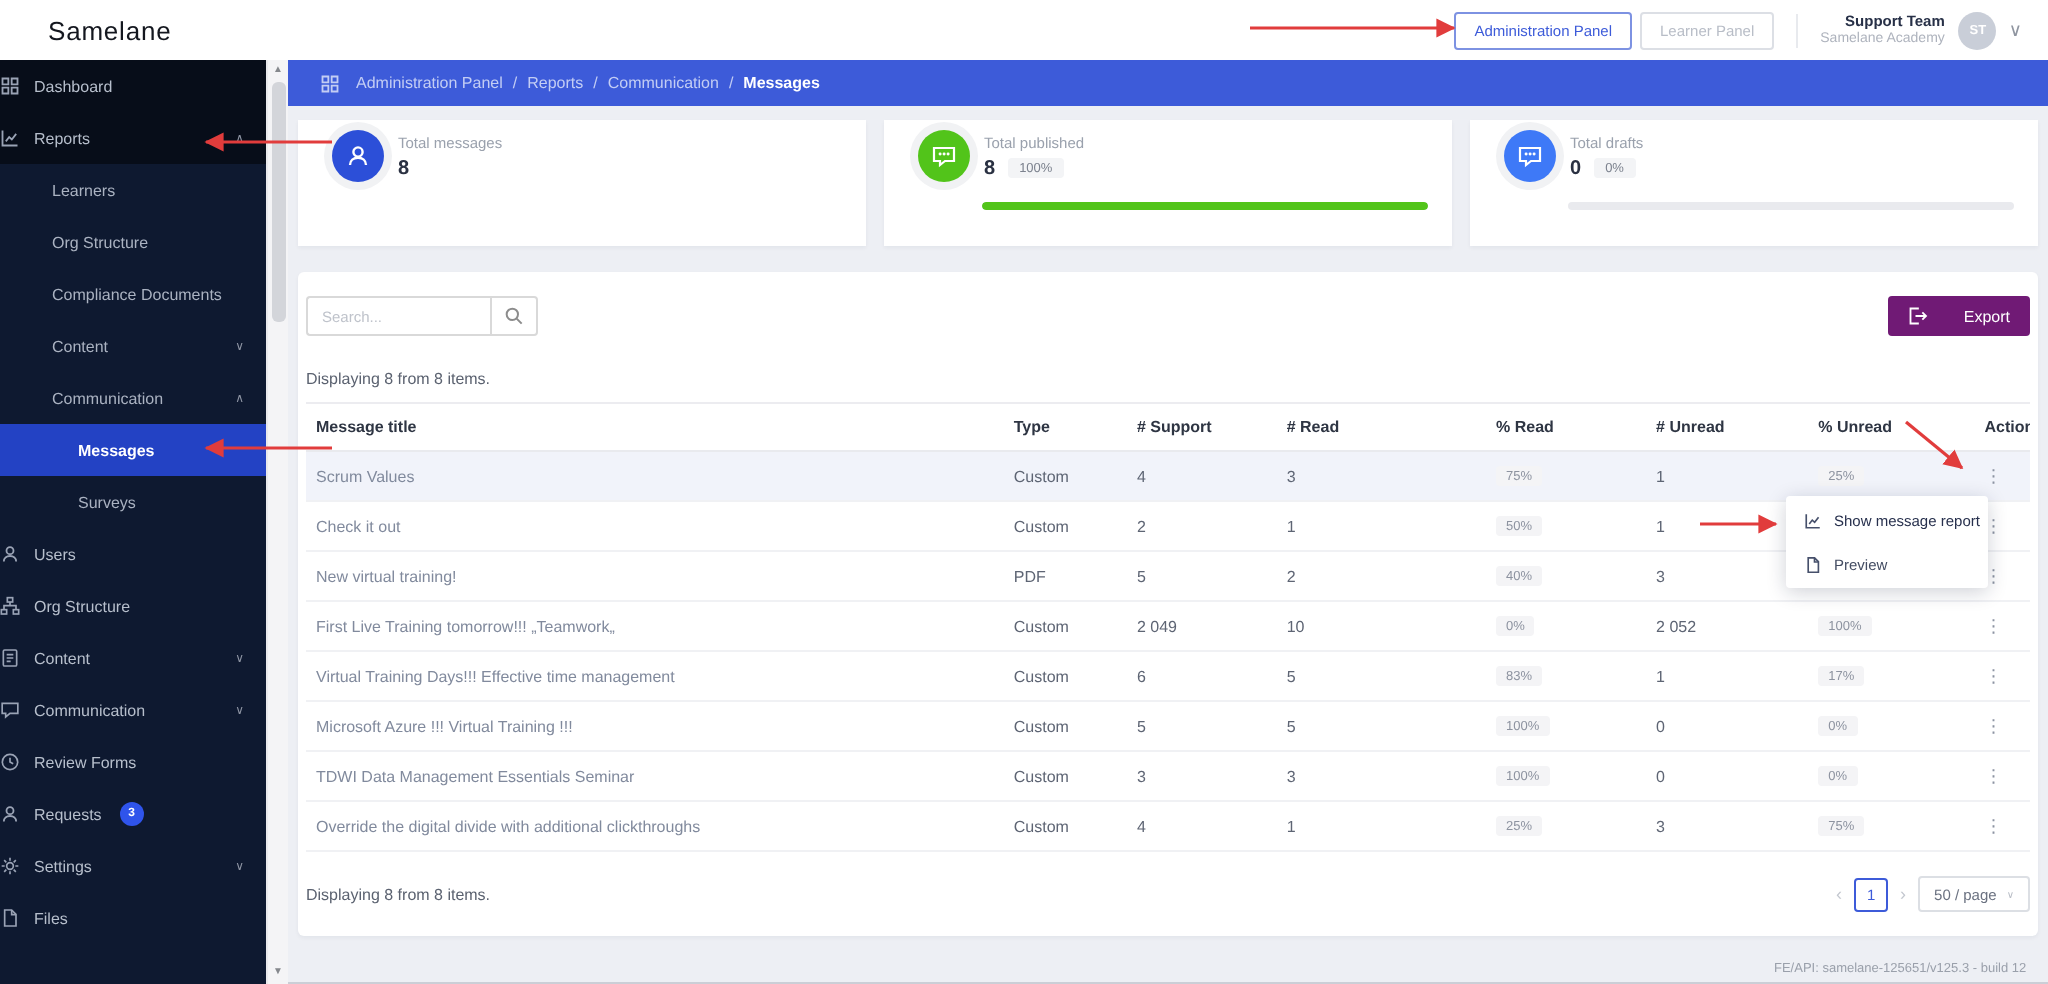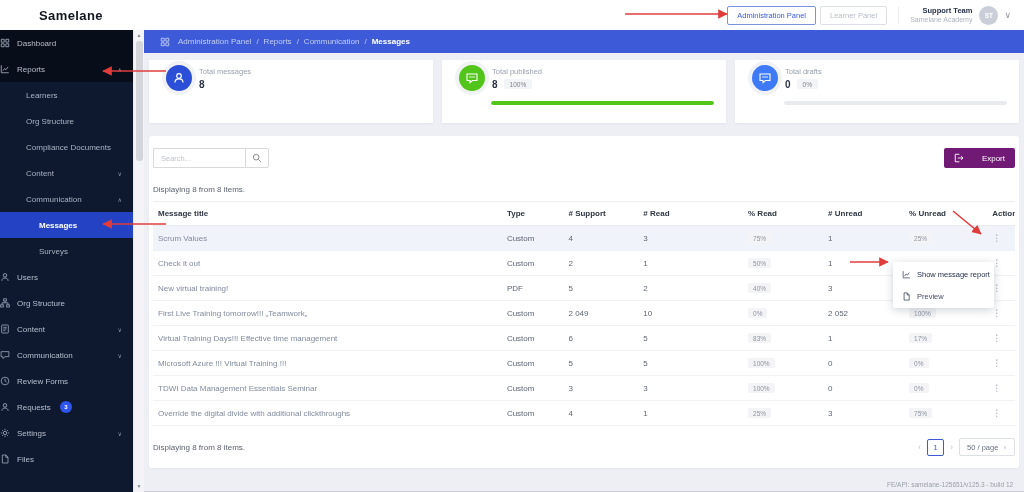--- a/index.html
+++ b/index.html
@@ -1,21 +1,21 @@
 <!DOCTYPE html>
 <html><head>
 <meta charset="utf-8">
 <style>
   *{margin:0;padding:0;box-sizing:border-box}
   html,body{width:1024px;height:492px;overflow:hidden}
   body{font-family:"Liberation Sans",sans-serif;background:#fff;position:relative;-webkit-font-smoothing:antialiased}
 
   
   .hdr{height:30px;display:flex;align-items:center;background:#fff}
-  .logo{margin-left:39px;font-size:13px;font-weight:bold;color:#14171f;letter-spacing:.4px}
+  .logo{margin-left:24px;font-size:13px;font-weight:normal;color:#14171f;letter-spacing:.4px}
   .hdr-right{margin-left:auto;display:flex;align-items:center;padding-right:13px}
   .pbtn{height:19px;padding:0 9px;font-size:7.5px;background:#fff;border:1px solid;border-radius:2px;display:flex;align-items:center;cursor:pointer}
   .pbtn.active{color:#3d5bd9;border-color:#7d92e2}
   .pbtn.inactive{color:#b8bdc7;border-color:#dcdfe5;margin-left:4px}
   .hdr-divider{width:1px;height:17px;background:#e8eaee;margin:0 11px}
   .user-block{text-align:right;line-height:1.3;cursor:pointer}
   .user-name{font-size:7.5px;font-weight:bold;color:#273047}
   .user-org{font-size:7px;color:#aeb3bd}
   .avatar{width:19px;height:19px;border-radius:50%;background:#c9ced8;color:#fff;font-size:6.5px;font-weight:bold;display:flex;align-items:center;justify-content:center;margin-left:7px;flex:0 0 auto}
   .hdr-caret{color:#8f95a0;font-size:9px;margin-left:6px;cursor:pointer}
@@ -84,21 +84,21 @@
   .tfoot{display:flex;justify-content:space-between;align-items:center;margin-top:12px}
   .pager{display:flex;align-items:center;gap:6px}
   .pg-arrow{font-size:9px;color:#c3c7cf;cursor:pointer;line-height:1}
   .page-num{width:17px;height:17px;border:1px solid #3d5bd9;color:#3d5bd9;border-radius:2px;display:flex;align-items:center;justify-content:center;font-size:7.5px;cursor:pointer;background:#fff}
   .page-size{height:18px;border:1px solid #dcdfe4;border-radius:2px;color:#6a7180;font-size:7.5px;display:flex;align-items:center;gap:5px;padding:0 7px;cursor:pointer;background:#fff}
   .ps-caret{font-size:5px;color:#b7bcc5}
 
   .version{position:absolute;left:743px;bottom:3px;font-size:6.5px;color:#9aa0ab;white-space:nowrap}
 
   
-  .ctx-menu{position:absolute;left:893px;top:262px;width:101px;background:#fff;border-radius:2px;box-shadow:0 2px 10px rgba(15,25,55,.2);z-index:40;padding:1px 0}
+  .ctx-menu{position:absolute;left:893px;top:248px;width:101px;background:#fff;border-radius:2px;box-shadow:0 2px 10px rgba(15,25,55,.2);z-index:40;padding:1px 0}
   .ctx-item{height:22px;display:flex;align-items:center;gap:6px;padding:0 9px;font-size:7.5px;cursor:pointer;white-space:nowrap}
   .ctx-item .ci{display:flex;color:#46506b;flex:0 0 auto}
   .ctx-item.first{color:#27304d}
   .ctx-item.second{color:#444d63}
 
   .arrows{position:absolute;inset:0;z-index:50;pointer-events:none}
 </style>
 </head>
 <body>
 

